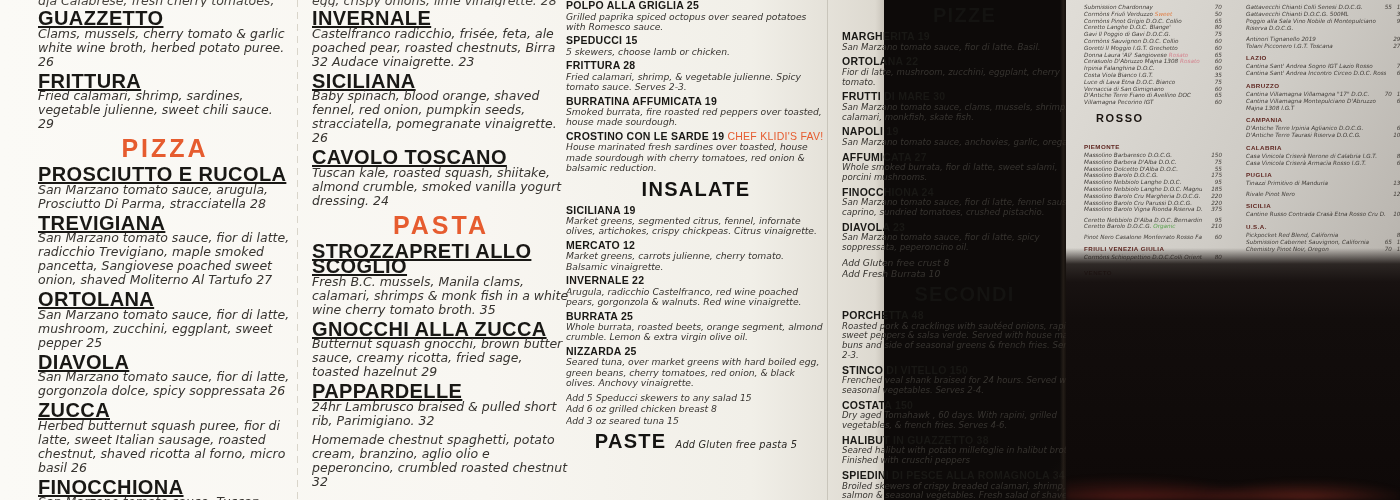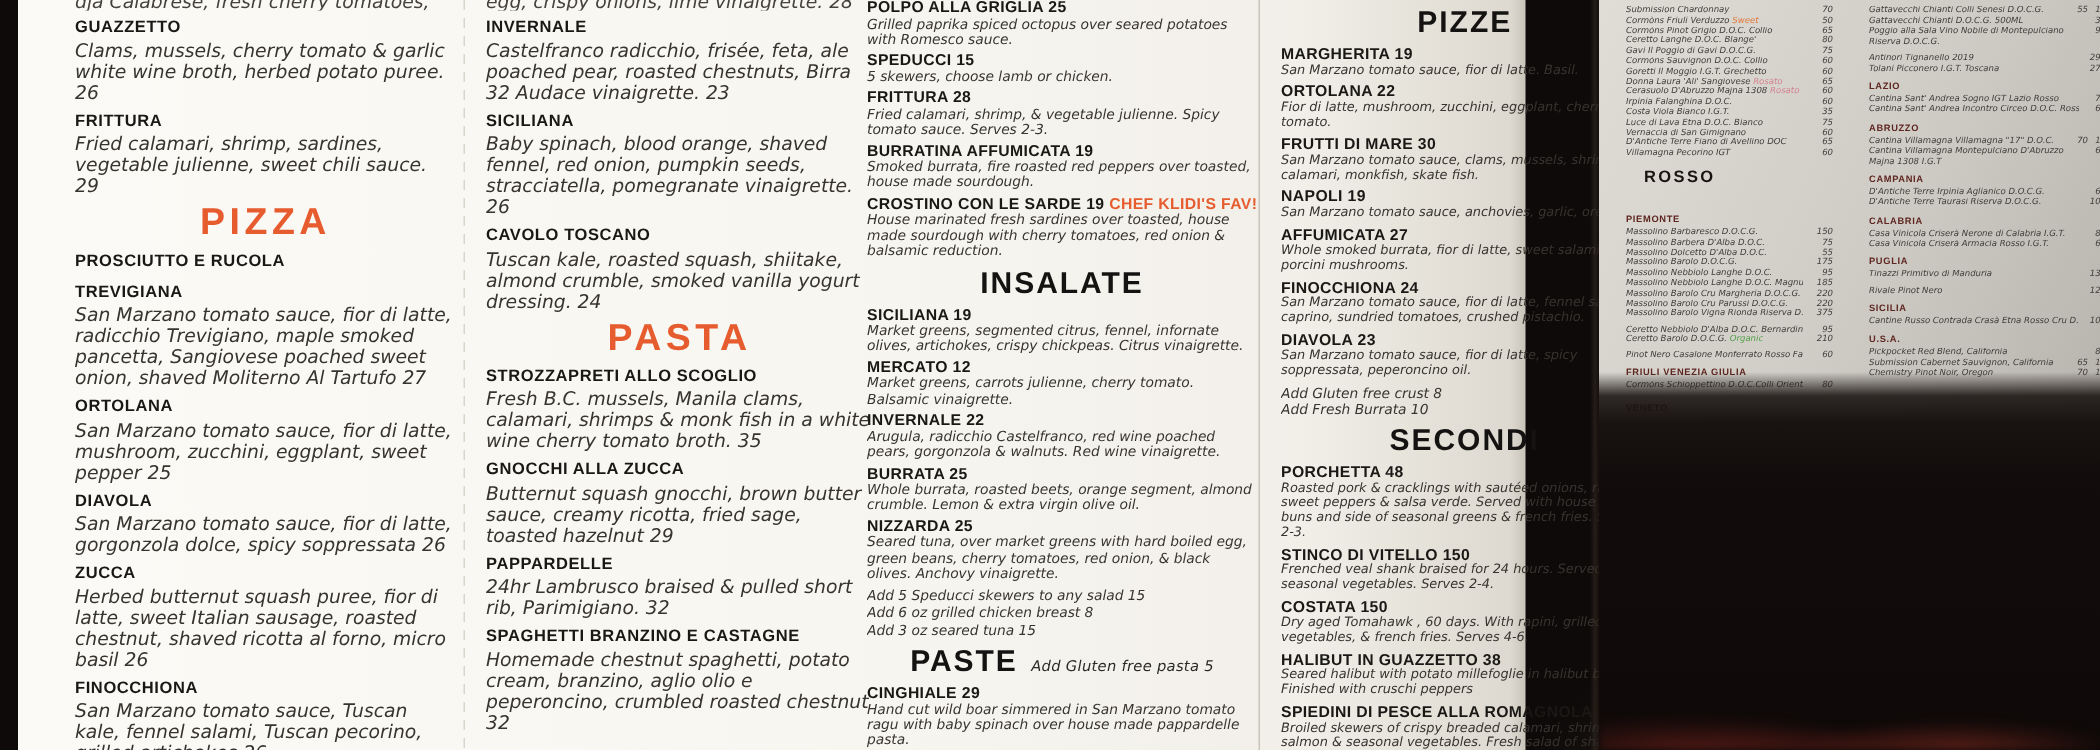--- a/index.html
+++ b/index.html
@@ -8,54 +8,54 @@
     --ink:#1a1916;
     --desc:#373430;
   }
   html,body{margin:0;padding:0;}
   body{
     position:relative;width:1400px;height:500px;overflow:hidden;
     background:#0d0a09;font-family:"Liberation Sans",sans-serif;
   }
   
   .paper{
-    position:absolute;left:12px;top:0;width:1005px;height:500px;
+    position:absolute;left:0;top:0;width:884px;height:500px;
     background:linear-gradient(90deg,#fbfaf6 0%,#f8f6f1 55%,#f1efe8 85%,#ddd9d0 99%,#c9c4ba 100%);
   }
   .divider1{position:absolute;left:297px;top:0;width:1px;height:500px;
     background:repeating-linear-gradient(180deg,#d9d5ca 0 7px,rgba(0,0,0,0) 7px 12px);}
   .divider2{position:absolute;left:827px;top:0;width:1px;height:500px;background:#c9c5bb;}
   .page-edge{position:absolute;left:1060px;top:0;width:6px;height:500px;
     background:linear-gradient(90deg,rgba(70,58,46,0),rgba(70,58,46,.4) 55%,rgba(25,18,14,.65));}
 
   .col{position:absolute;top:0;height:500px;overflow:hidden;color:var(--ink);}
   #col1{left:38px;width:254px;}
   #col2{left:312px;width:258px;}
   #col3{left:566px;width:260px;}
   #col4{left:842px;width:245px;}
 
   .cut{font:italic 12.5px/13px "DejaVu Sans",sans-serif;color:#45423d;margin:-6px 0 4px 0;white-space:nowrap;overflow:hidden;}
 
   .iname{font-weight:700;letter-spacing:.4px;color:#191815;}
   .idesc{color:var(--desc);}
   #col1 .item,#col2 .item{margin-bottom:5px;}
-  #col1 .iname,#col2 .iname{font-size:11px;line-height:15.5px;}
+  #col1 .iname,#col2 .iname{font-size:20px;line-height:15.5px;text-decoration:underline;}
   #col1 .idesc,#col2 .idesc{font:italic 12.5px/14px "DejaVu Sans",sans-serif;}
 
   #col3 .item{margin-bottom:3px;}
   #col4 .item{margin-bottom:4px;}
   #col3 .iname,#col4 .iname{font-size:10.5px;line-height:11.5px;letter-spacing:.25px;white-space:nowrap;overflow:hidden;}
   #col3 .idesc{font:italic 9.2px/10.4px "DejaVu Sans",sans-serif;}
   #col4 .idesc{font:italic 8.6px/9.8px "DejaVu Sans",sans-serif;}
 
   .bighead{font-weight:700;color:#141311;text-align:center;}
   #col1 .bighead,#col2 .bighead{font-size:25px;line-height:24px;letter-spacing:3px;margin:5px 0 7px 0;}
   #col3 .bighead,#col4 .bighead{font-size:20px;line-height:22px;letter-spacing:1.3px;margin:4px 0 5px 0;}
   .bighead.orange{color:var(--orange);}
-  .fav{color:var(--orange);font-weight:700;margin-top:42px;}
+  .fav{color:var(--orange);font-weight:400;margin-top:42px;}
   .addline{font:italic 9.2px/11.5px "DejaVu Sans",sans-serif;color:var(--desc);}
   #col4 .addline{line-height:11px;}
   .note{font:italic 9.8px "DejaVu Sans",sans-serif;letter-spacing:.2px;color:#2c2a26;margin-left:9px;font-weight:400;}
 
   
   .wine{
     position:absolute;left:1066px;top:0;width:334px;height:500px;overflow:hidden;
     background:linear-gradient(115deg,#e0ddd7 0%,#cfccc6 45%,#bcb8b2 75%,#a5a19b 100%);
   }
   .wcol{position:absolute;top:4px;font:italic 5.7px/6.8px "DejaVu Sans",sans-serif;color:#413d38;filter:blur(.15px);}
@@ -103,20 +103,21 @@
         <div class="iname">GUAZZETTO</div>
         <div class="idesc">Clams, mussels, cherry tomato &amp; garlic white wine broth, herbed potato puree. 26</div>
       </div>
       <div class="item">
         <div class="iname">FRITTURA</div>
         <div class="idesc">Fried calamari, shrimp, sardines, vegetable julienne, sweet chili sauce. 29</div>
       </div>
       <div class="bighead orange">PIZZA</div>
       <div class="item">
         <div class="iname">PROSCIUTTO E RUCOLA</div>
+        <div class="idesc">San Marzano tomato sauce, arugula, Prosciutto Di Parma, stracciatella 28</div>
       </div>
       <div class="item">
         <div class="iname">TREVIGIANA</div>
         <div class="idesc">San Marzano tomato sauce, fior di latte, radicchio Trevigiano, maple smoked pancetta, Sangiovese poached sweet onion, shaved Moliterno Al Tartufo 27</div>
       </div>
       <div class="item">
         <div class="iname">ORTOLANA</div>
         <div class="idesc">San Marzano tomato sauce, fior di latte, mushroom, zucchini, eggplant, sweet pepper 25</div>
       </div>
       <div class="item">
@@ -153,21 +154,20 @@
       </div>
       <div class="item">
         <div class="iname">GNOCCHI ALLA ZUCCA</div>
         <div class="idesc">Butternut squash gnocchi, brown butter sauce, creamy ricotta, fried sage, toasted hazelnut 29</div>
       </div>
       <div class="item">
         <div class="iname">PAPPARDELLE</div>
         <div class="idesc">24hr Lambrusco braised &amp; pulled short rib, Parimigiano. 32</div>
       </div>
       <div class="item">
-        <div class="iname">SPAGHETTI BRANZINO E CASTAGNE</div>
         <div class="idesc">Homemade chestnut spaghetti, potato cream, branzino, aglio olio e peperoncino, crumbled roasted chestnut 32</div>
       </div>
     </div>
   <div class="col" id="col3">
       <div class="item">
         <div class="iname">POLPO ALLA GRIGLIA 25</div>
         <div class="idesc">Grilled paprika spiced octopus over seared potatoes with Romesco sauce.</div>
       </div>
       <div class="item">
         <div class="iname">SPEDUCCI 15</div>
@@ -203,24 +203,20 @@
         <div class="idesc">Whole burrata, roasted beets, orange segment, almond crumble. Lemon &amp; extra virgin olive oil.</div>
       </div>
       <div class="item">
         <div class="iname">NIZZARDA 25</div>
         <div class="idesc">Seared tuna, over market greens with hard boiled egg, green beans, cherry tomatoes, red onion, &amp; black olives. Anchovy vinaigrette.</div>
       </div>
       <div class="addline">Add 5 Speducci skewers to any salad  15</div>
       <div class="addline">Add 6 oz grilled chicken breast 8</div>
       <div class="addline">Add 3 oz seared tuna 15</div>
       <div class="bighead">PASTE<span class="note">Add Gluten free pasta 5</span></div>
-      <div class="item">
-        <div class="iname">CINGHIALE 29</div>
-        <div class="idesc">Hand cut wild boar simmered in San Marzano tomato ragu with baby spinach over house made pappardelle pasta.</div>
-      </div>
     </div>
   <div class="col" id="col4">
       <div class="bighead">PIZZE</div>
       <div class="item">
         <div class="iname">MARGHERITA 19</div>
         <div class="idesc">San Marzano tomato sauce, fior di latte. Basil.</div>
       </div>
       <div class="item">
         <div class="iname">ORTOLANA 22</div>
         <div class="idesc">Fior di latte, mushroom, zucchini, eggplant, cherry tomato.</div>

